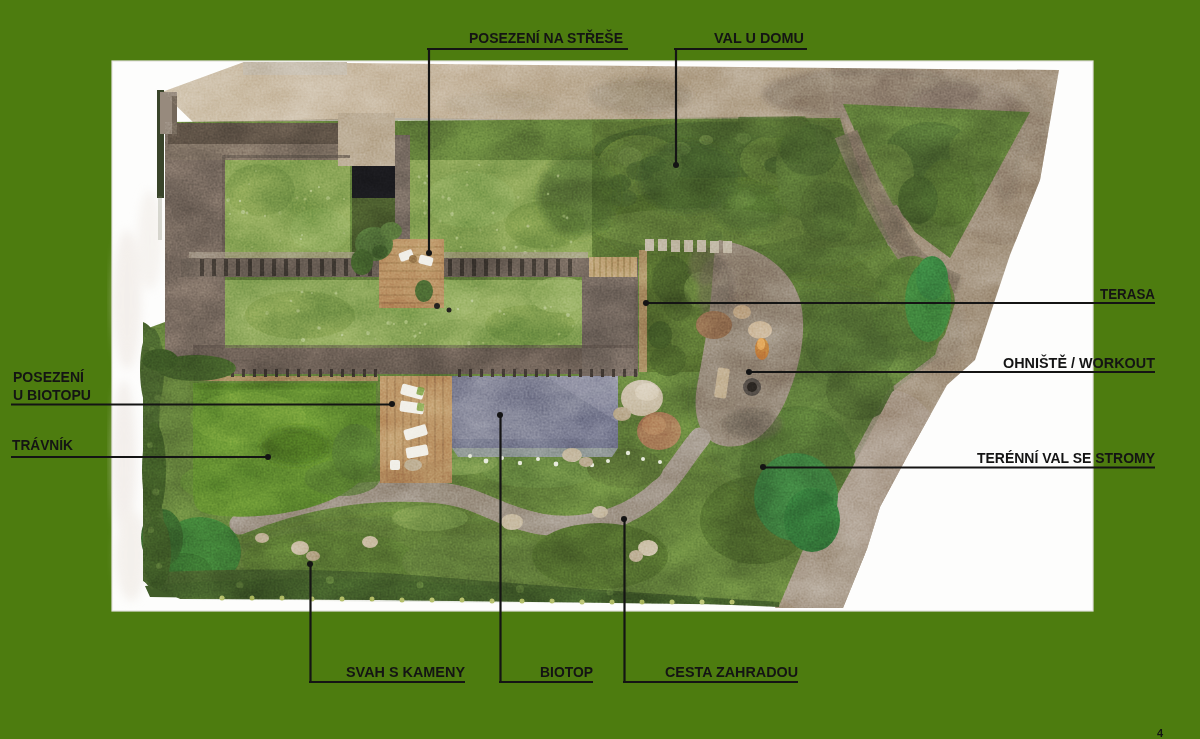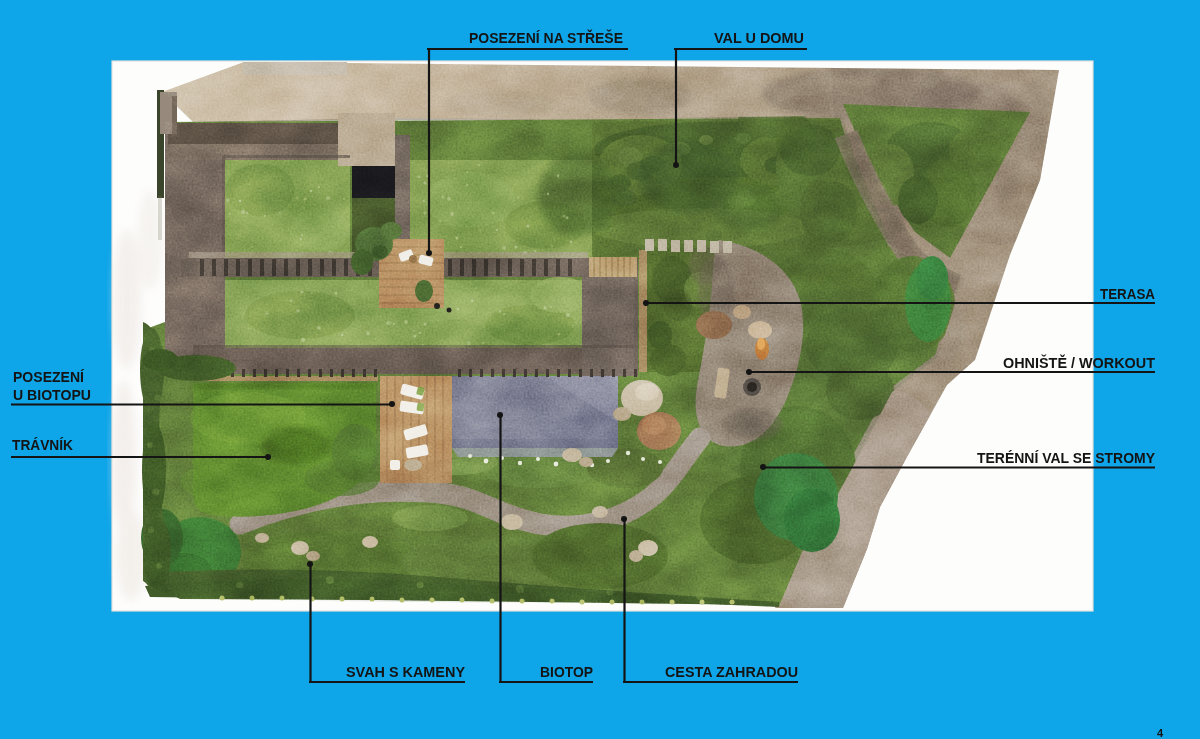--- a/index.html
+++ b/index.html
@@ -1,16 +1,16 @@
 <!DOCTYPE html>
 <html><head>
 <meta charset="utf-8">
 <style>
   html,body{margin:0;padding:0;background:#ffffff;}
-  #stage{position:relative;width:1200px;height:739px;overflow:hidden;background:#0ea5e9;
+  #stage{position:relative;width:1200px;height:739px;overflow:hidden;background:#4d7c0f;
          font-family:"Liberation Sans",sans-serif;}
   svg{position:absolute;left:0;top:0;}
 </style>
 </head>
 <body>
 <div id="stage">
 <svg width="1200" height="739" viewBox="0 0 1200 739">
 <defs>
   <filter id="blur2">
           <feGaussianBlur stdDeviation="2"></feGaussianBlur>

